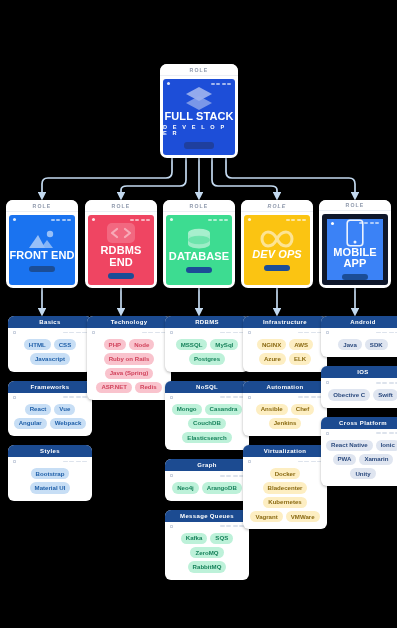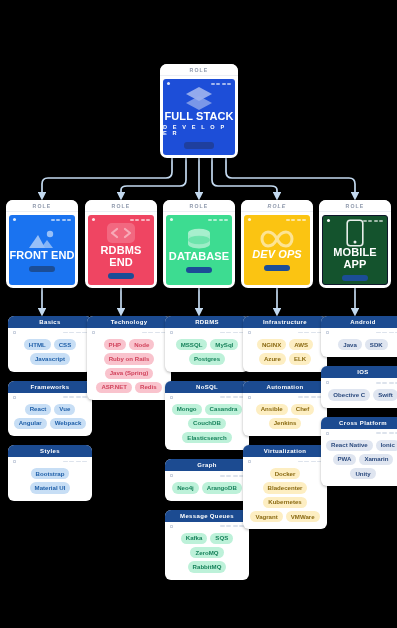--- a/index.html
+++ b/index.html
@@ -34,21 +34,21 @@
   #hero .pill{background:#1f3f9e;width:30px;height:7px;margin-top:6px;}
 
   
   .role{top:200px;width:72px;height:88px;}
   .role .title{font-size:11px;letter-spacing:.1px;}
   .role .pill{margin-top:4px;}
   #role0{left:6px;}  #role0 .screen{background:#1a73f0;}
   #role1{left:85px;} #role1 .screen{background:#ef4562;}
   #role2{left:163px;}#role2 .screen{background:#3ddc91;}
   #role3{left:241px;font-style:italic;}#role3 .screen{background:#fbc412;}
-  #role4{left:319px;}#role4 .screen{background:#14532d;border:1px solid #0f172a;}
+  #role4{left:319px;}#role4 .screen{background:#3b82f6;border:5px solid #0f172a;}
   #role4 .title{color:#fff;}
   #role4 .pill{background:#1b4d96;}
 
   
   .col{position:absolute;z-index:2;width:84px;display:flex;flex-direction:column;gap:9px;}
   #col0{left:8px;top:316px;}
   #col1{left:87px;top:316px;}
   #col2{left:165px;top:316px;}
   #col3{left:243px;top:316px;}
   #col4{left:321px;top:316px;}

